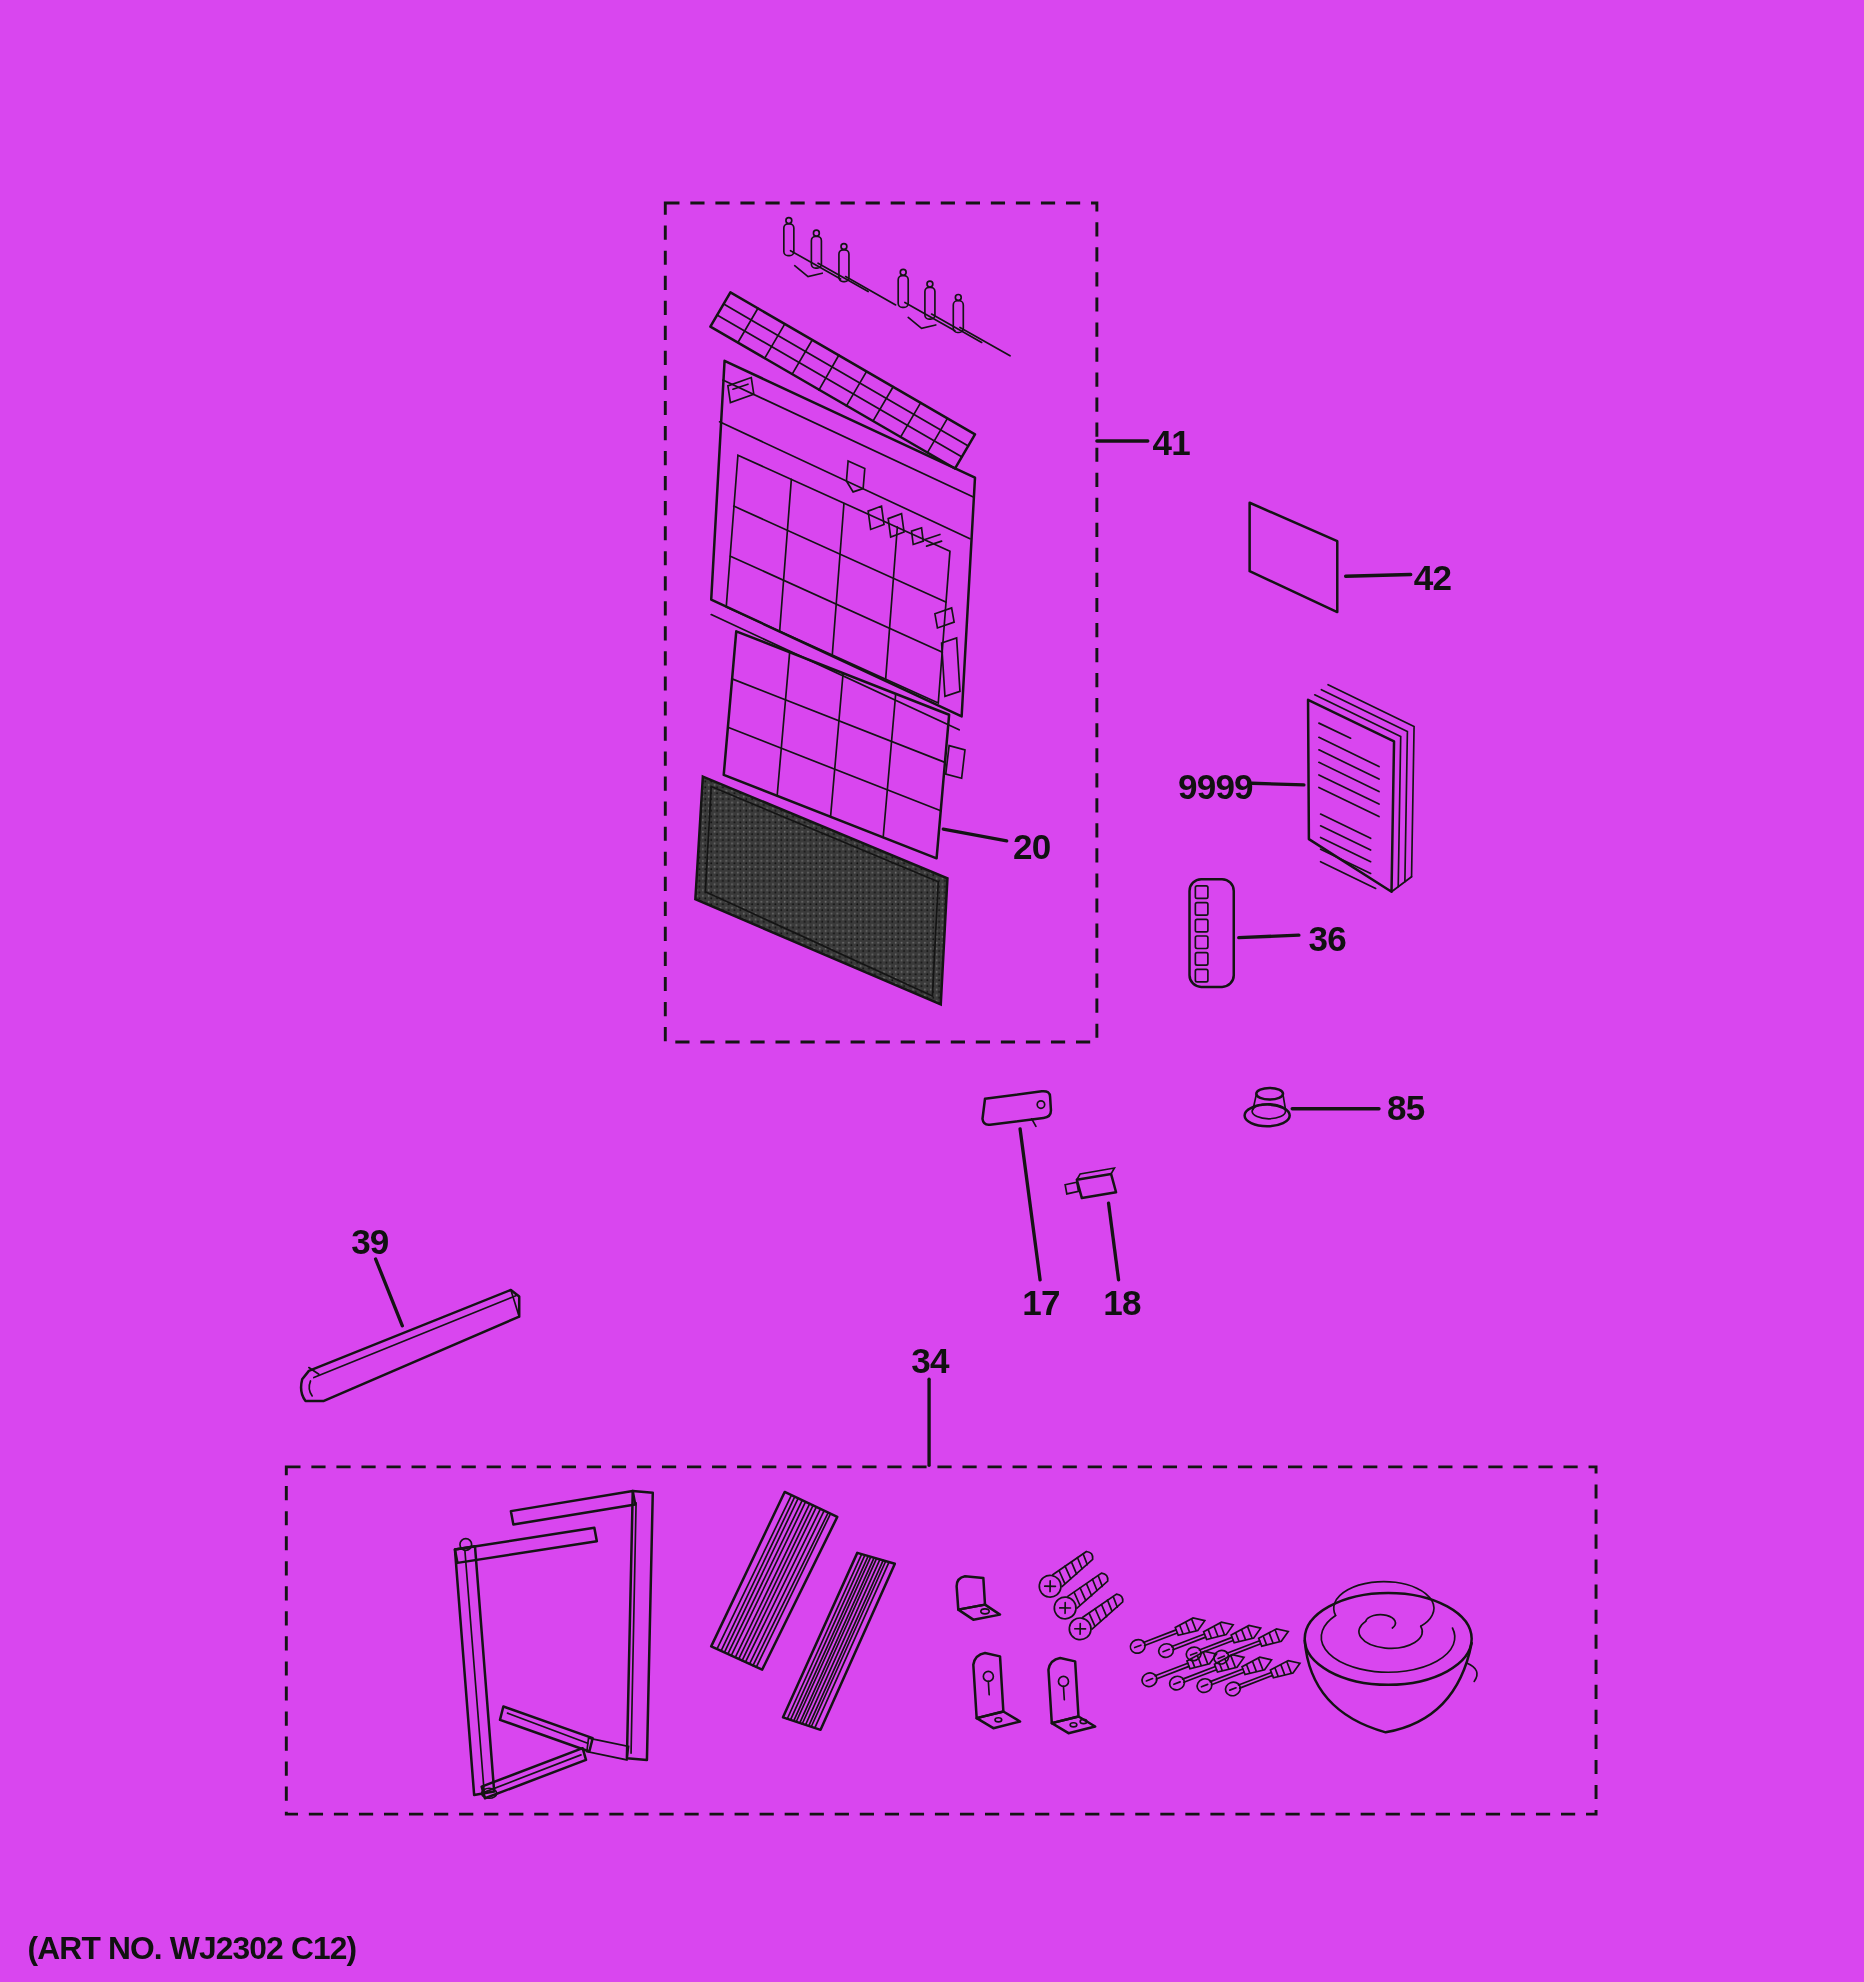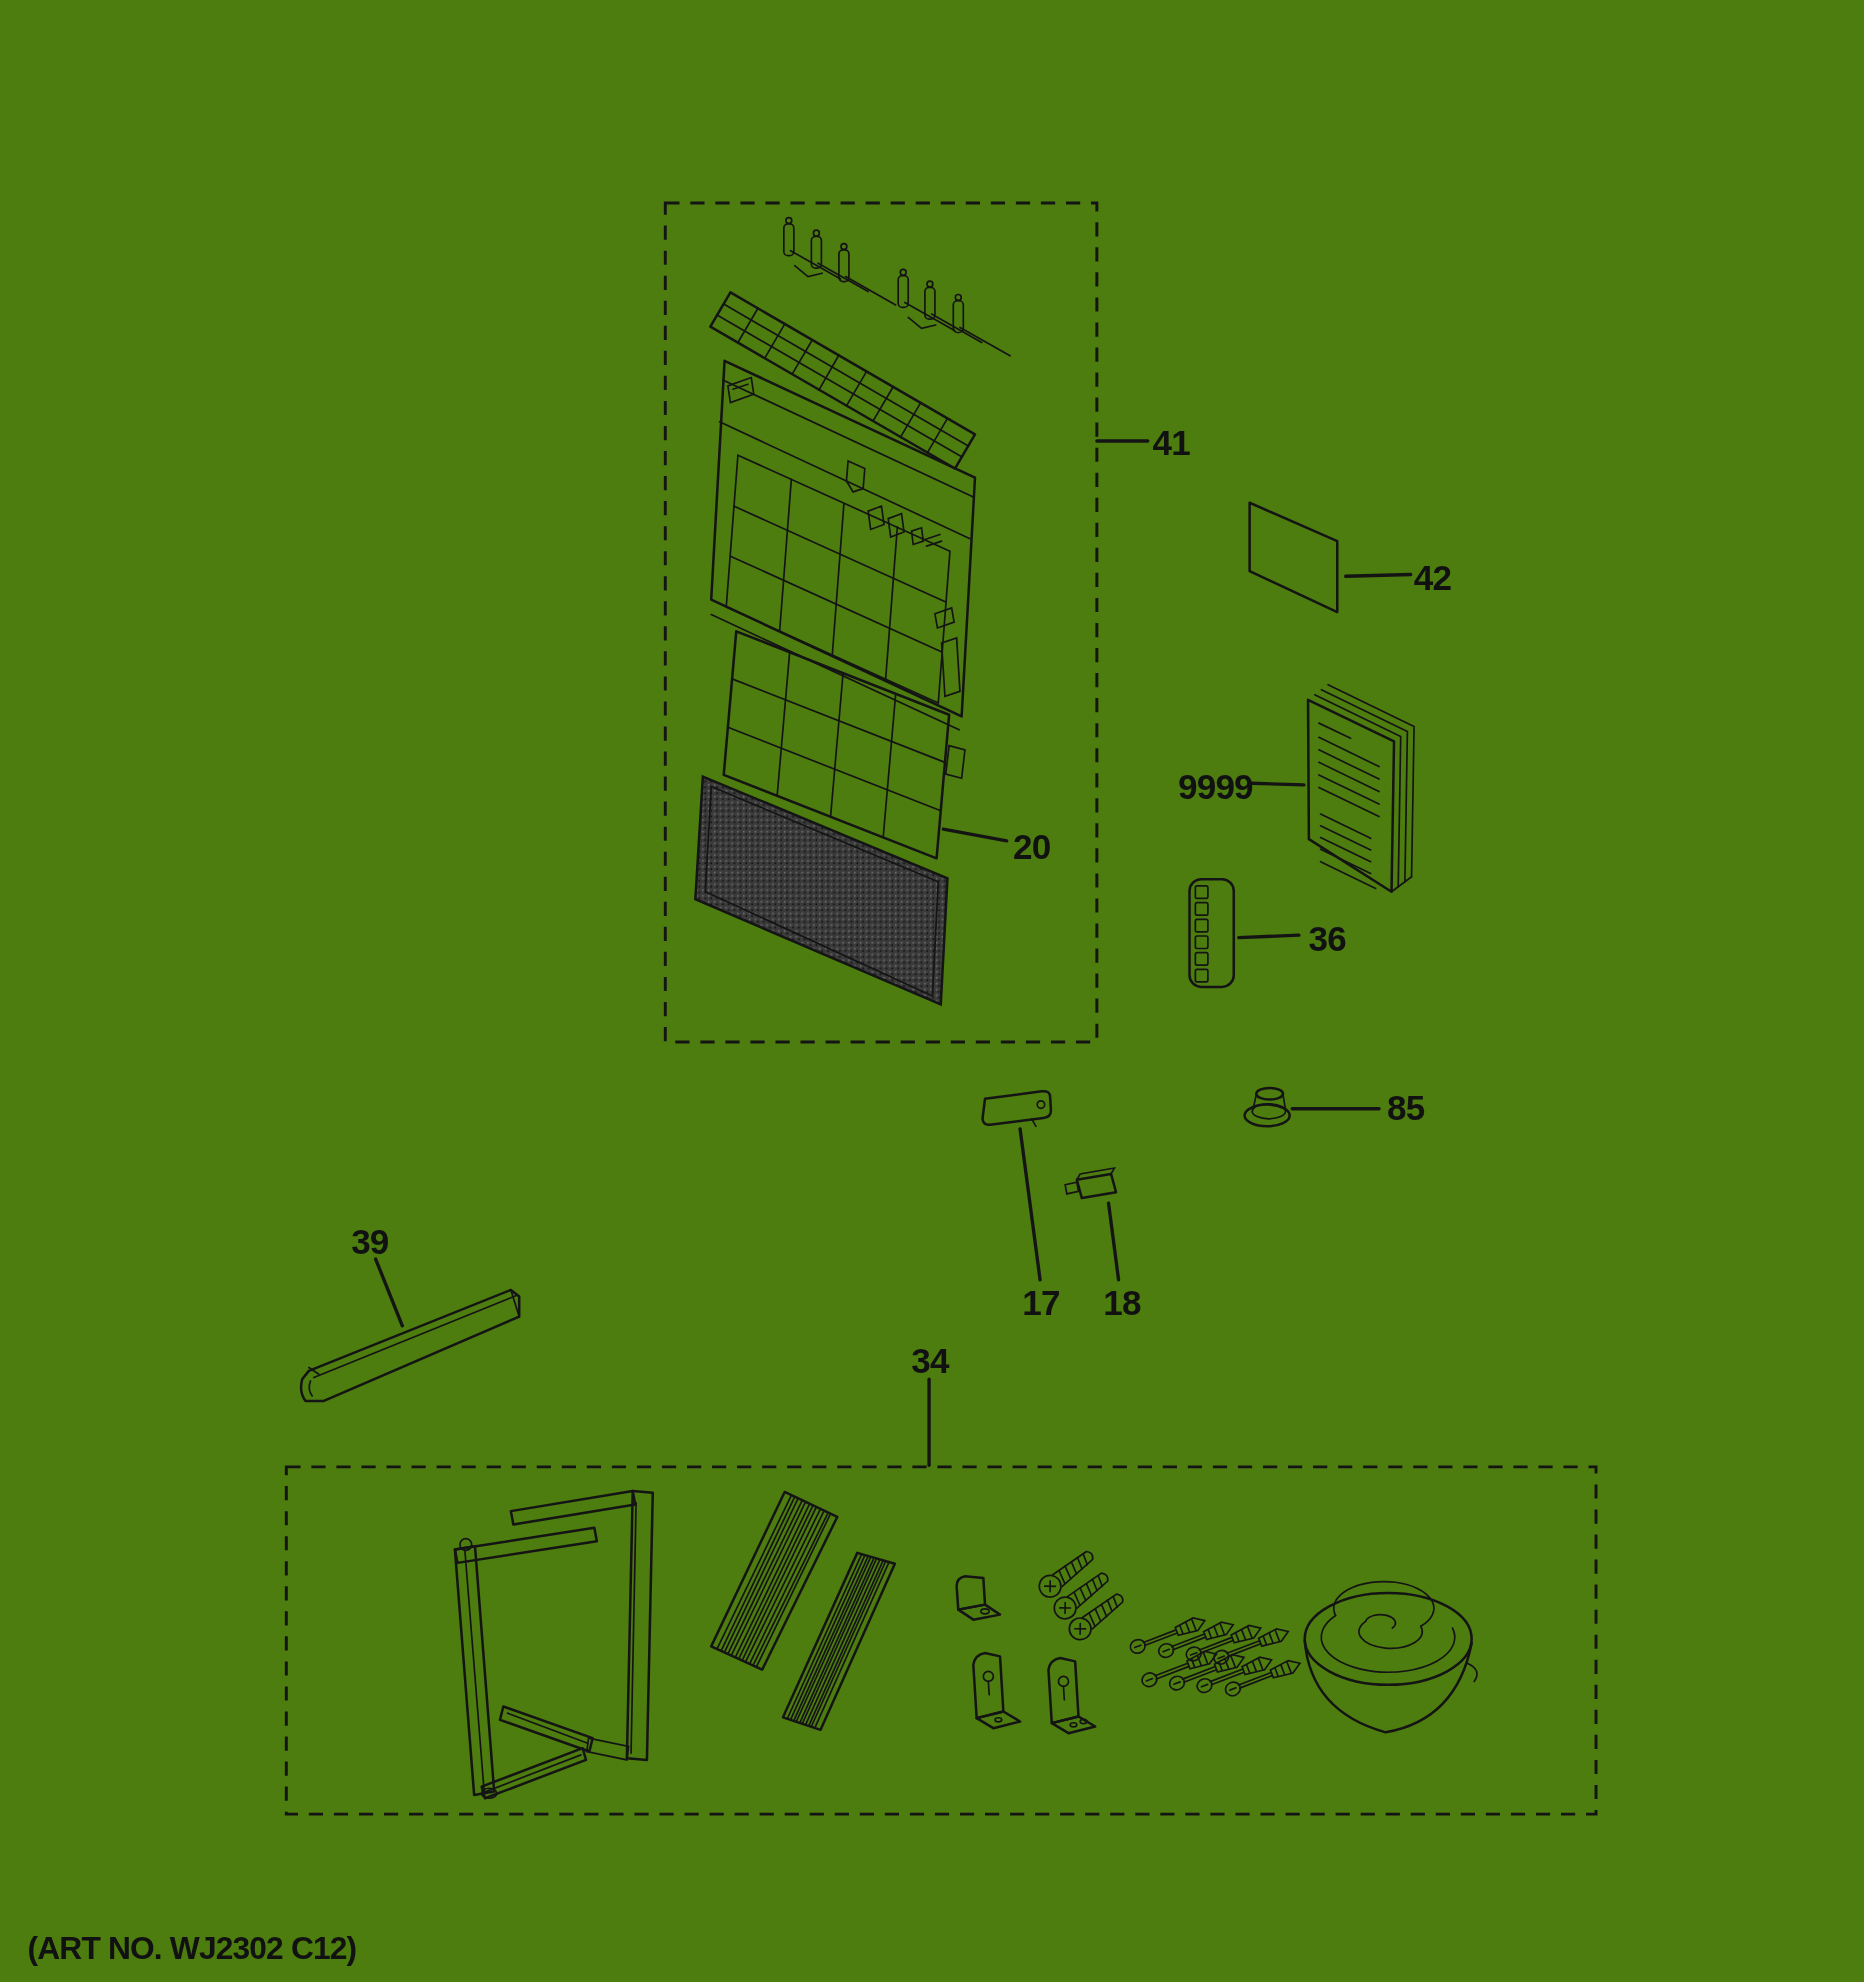--- a/index.html
+++ b/index.html
@@ -1,16 +1,16 @@
 <!DOCTYPE html>
 <html style="font-size:13.4px"><head>
 <meta charset="utf-8">
 <style>
   html,body{margin:0;padding:0;background:#ffffff;}
-  .page{position:relative;width:1864px;height:1983px;background:#4d7c0f;overflow:hidden;
+  .page{position:relative;width:1864px;height:1983px;background:#d946ef;overflow:hidden;
         font-family:"Liberation Sans", sans-serif;}
   svg{display:block}
   .ln{stroke:#141414;stroke-width:3;fill:none;stroke-linecap:round;stroke-linejoin:round;}
   .thin{stroke:#141414;stroke-width:2;fill:none;stroke-linecap:round;}
   .dash{stroke:#141414;stroke-width:3.5;fill:none;stroke-dasharray:17 13;}
   .leader{stroke:#141414;stroke-width:4;fill:none;stroke-linecap:round;}
   .lbl{font-family:"Liberation Sans", sans-serif;font-weight:700;font-size:42px;
        fill:#111111;letter-spacing:-1px;}
   .foot{font-family:"Liberation Sans", sans-serif;font-weight:700;font-size:38px;
         fill:#111111;letter-spacing:-1px;}

